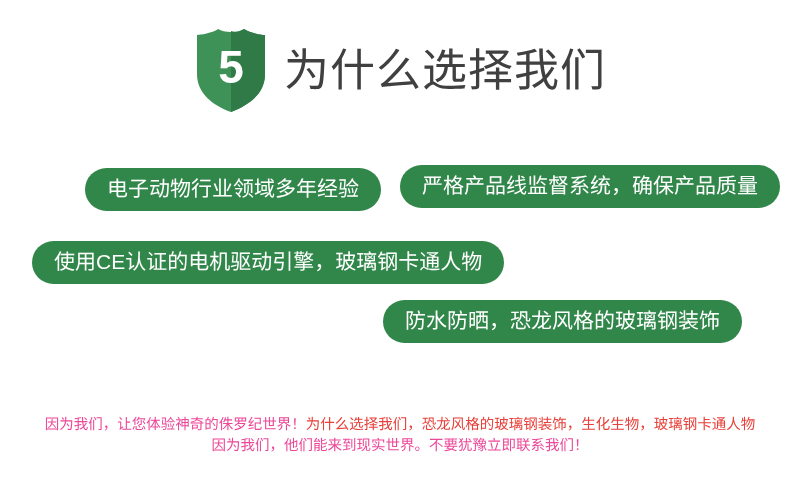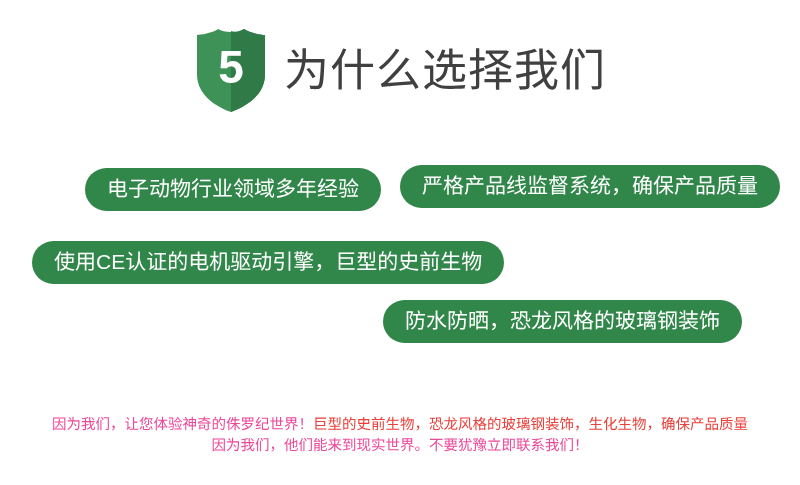--- a/index.html
+++ b/index.html
@@ -147,23 +147,23 @@
       <div id="shield-number">5</div>
     </div>
 
     <div id="header-title">为什么选择我们</div>
   </div>
 
   <div class="pill" id="pill-0">电子动物行业领域多年经验</div>
 
   <div class="pill" id="pill-1">严格产品线监督系统，确保产品质量</div>
 
-  <div class="pill" id="pill-2">使用CE认证的电机驱动引擎，巨型的史前生物</div>
+  <div class="pill" id="pill-2">使用CE认证的电机驱动引擎，玻璃钢卡通人物</div>
 
   <div class="pill" id="pill-3">防水防晒，恐龙风格的玻璃钢装饰</div>
 
 
   <div id="footer">
-    <span class="footer-line"><span class="footer-green">因为我们，让您体验神奇的侏罗纪世界！</span><span class="footer-red">巨型的史前生物，恐龙风格的玻璃钢装饰，生化生物，确保产品质量</span></span>
+    <span class="footer-line"><span class="footer-green">因为我们，让您体验神奇的侏罗纪世界！</span><span class="footer-red">为什么选择我们，恐龙风格的玻璃钢装饰，生化生物，玻璃钢卡通人物</span></span>
     <span class="footer-line footer-green">因为我们，他们能来到现实世界。不要犹豫立即联系我们！</span>
   </div>
 
 </div>
 
 </body></html>

